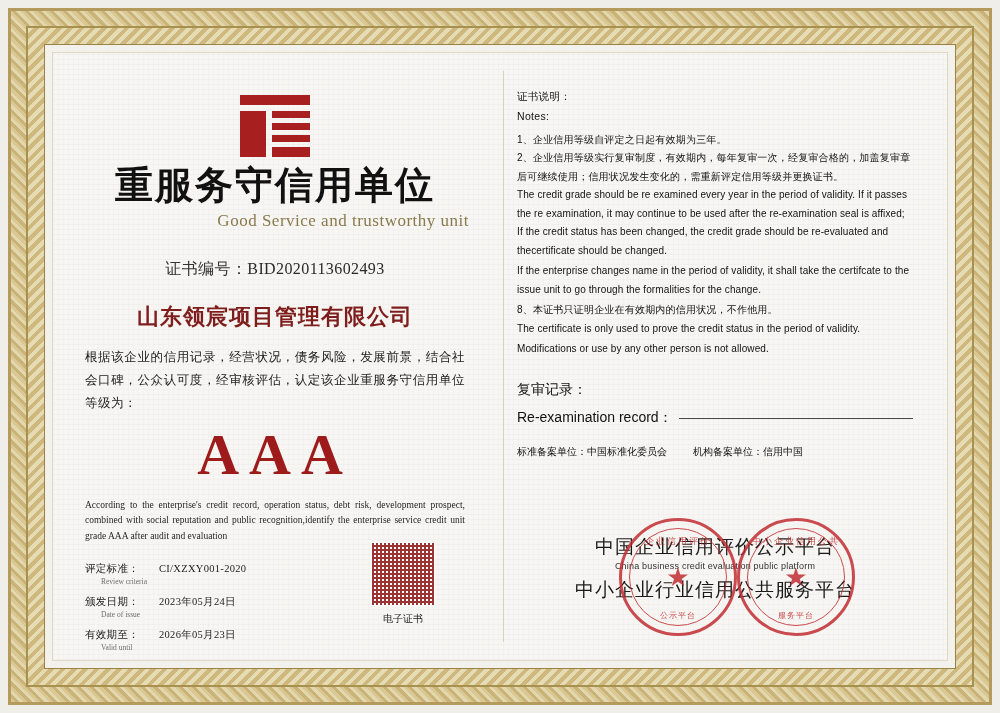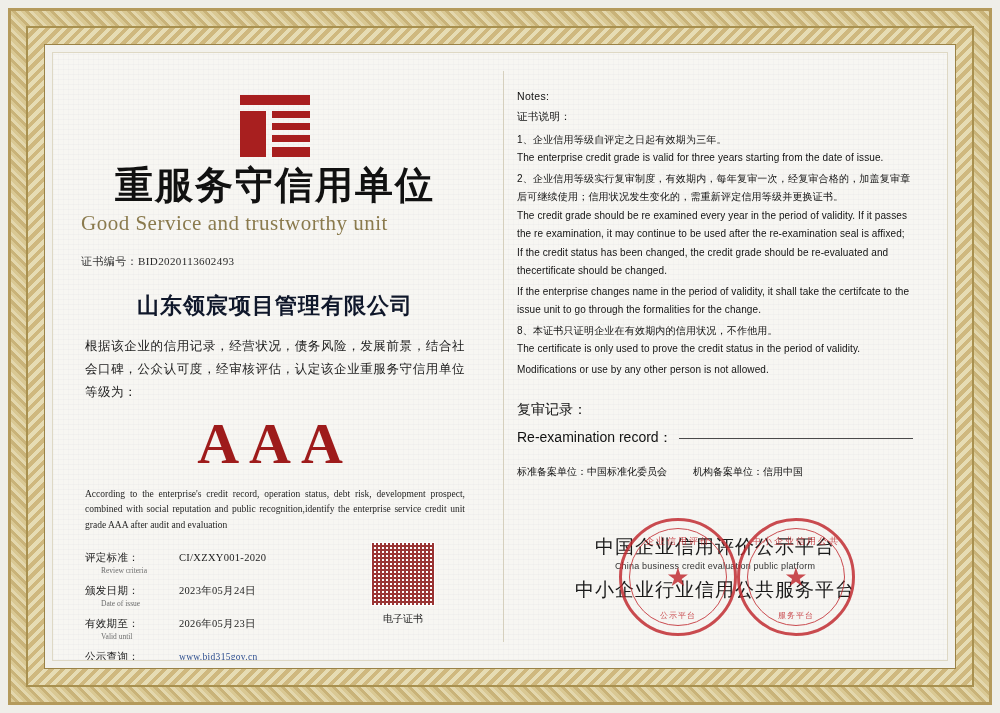--- a/index.html
+++ b/index.html
@@ -103,41 +103,42 @@
     text-align: center;
     font-size: 38px;
     letter-spacing: 2px;
     color: #111;
     font-weight: bold;
     font-family: "Liberation Serif", "DejaVu Serif", serif;
     line-height: 1.1;
     margin-top: 2px;
   }
   .main-title-en {
-    text-align: left;
-    font-size: 21px;
+    text-align: right;
+    font-size: 17px;
     color: #8a7a4d;
     letter-spacing: 0.5px;
     margin-top: 4px;
     font-family: "Liberation Serif", serif;
   }
   .cert-no {
-    font-size: 11px;
+    text-align: center;
+    font-size: 16px;
     color: #2a2a2a;
-    margin-top: 18px;
+    margin-top: 28px;
     letter-spacing: 0.4px;
   }
   .cert-no .label { color: #333; }
   .cert-no .value { color: #2a2a2a; }
 
   .company {
     text-align: center;
     font-size: 22px;
     font-weight: bold;
-    color: #0f172a;
+    color: #7f1d1d;
     margin-top: 22px;
     letter-spacing: 1px;
   }
 
   .body-cn {
     margin-top: 14px;
     font-size: 12.5px;
     color: #1c1c1c;
     line-height: 1.85;
     text-align: justify;
@@ -169,21 +170,20 @@
   .meta-block {
     margin-top: 18px;
     padding: 0 4px;
     font-size: 10.5px;
     color: #1c1c1c;
   }
   .meta-row {
     display: flex;
     align-items: baseline;
     margin-bottom: 9px;
-    gap: 20px;
   }
   .meta-label {
     width: 74px;
     flex: 0 0 74px;
   }
   .meta-label .cn { display: block; font-size: 10.5px; color: #1c1c1c; letter-spacing: 0.3px;}
   .meta-label .en { display: block; font-size: 7.5px; color: #6d6d6d; margin-top: 1px; padding-left: 16px;}
   .meta-value {
     font-size: 10.5px;
     color: #1c1c1c;
@@ -435,26 +435,25 @@
 
         <div class="qr-area">
           <div class="qr-code"></div>
           <div class="qr-label">电子证书</div>
         </div>
       </div>
 
       <div class="divider-v"></div>
 
       <div class="right-col">
+        <div class="notes-head">证书说明：</div>
         <div class="notes-head">Notes:</div>
-        <div class="notes-head">证书说明：</div>
 
         <div class="notes-list">
           <div class="note-cn">1、企业信用等级自评定之日起有效期为三年。</div>
-          <div class="note-en">The enterprise credit grade is valid for three years starting from the date of issue.</div>
 
           <div class="note-cn">2、企业信用等级实行复审制度，有效期内，每年复审一次，经复审合格的，加盖复审章后可继续使用；信用状况发生变化的，需重新评定信用等级并更换证书。</div>
           <div class="note-en">The credit grade should be re examined every year in the period of validity. If it passes the re examination, it may continue to be used after the re-examination seal is affixed; If the credit status has been changed, the credit grade should be re-evaluated and thecertificate should be changed.</div>
 
           <div class="note-en">If the enterprise changes name in the period of validity, it shall take the certifcate to the issue unit to go through the formalities for the change.</div>
 
           <div class="note-cn">8、本证书只证明企业在有效期内的信用状况，不作他用。</div>
           <div class="note-en">The certificate is only used to prove the credit status in the period of validity.</div>
 
           <div class="note-en">Modifications or use by any other person is not allowed.</div>

